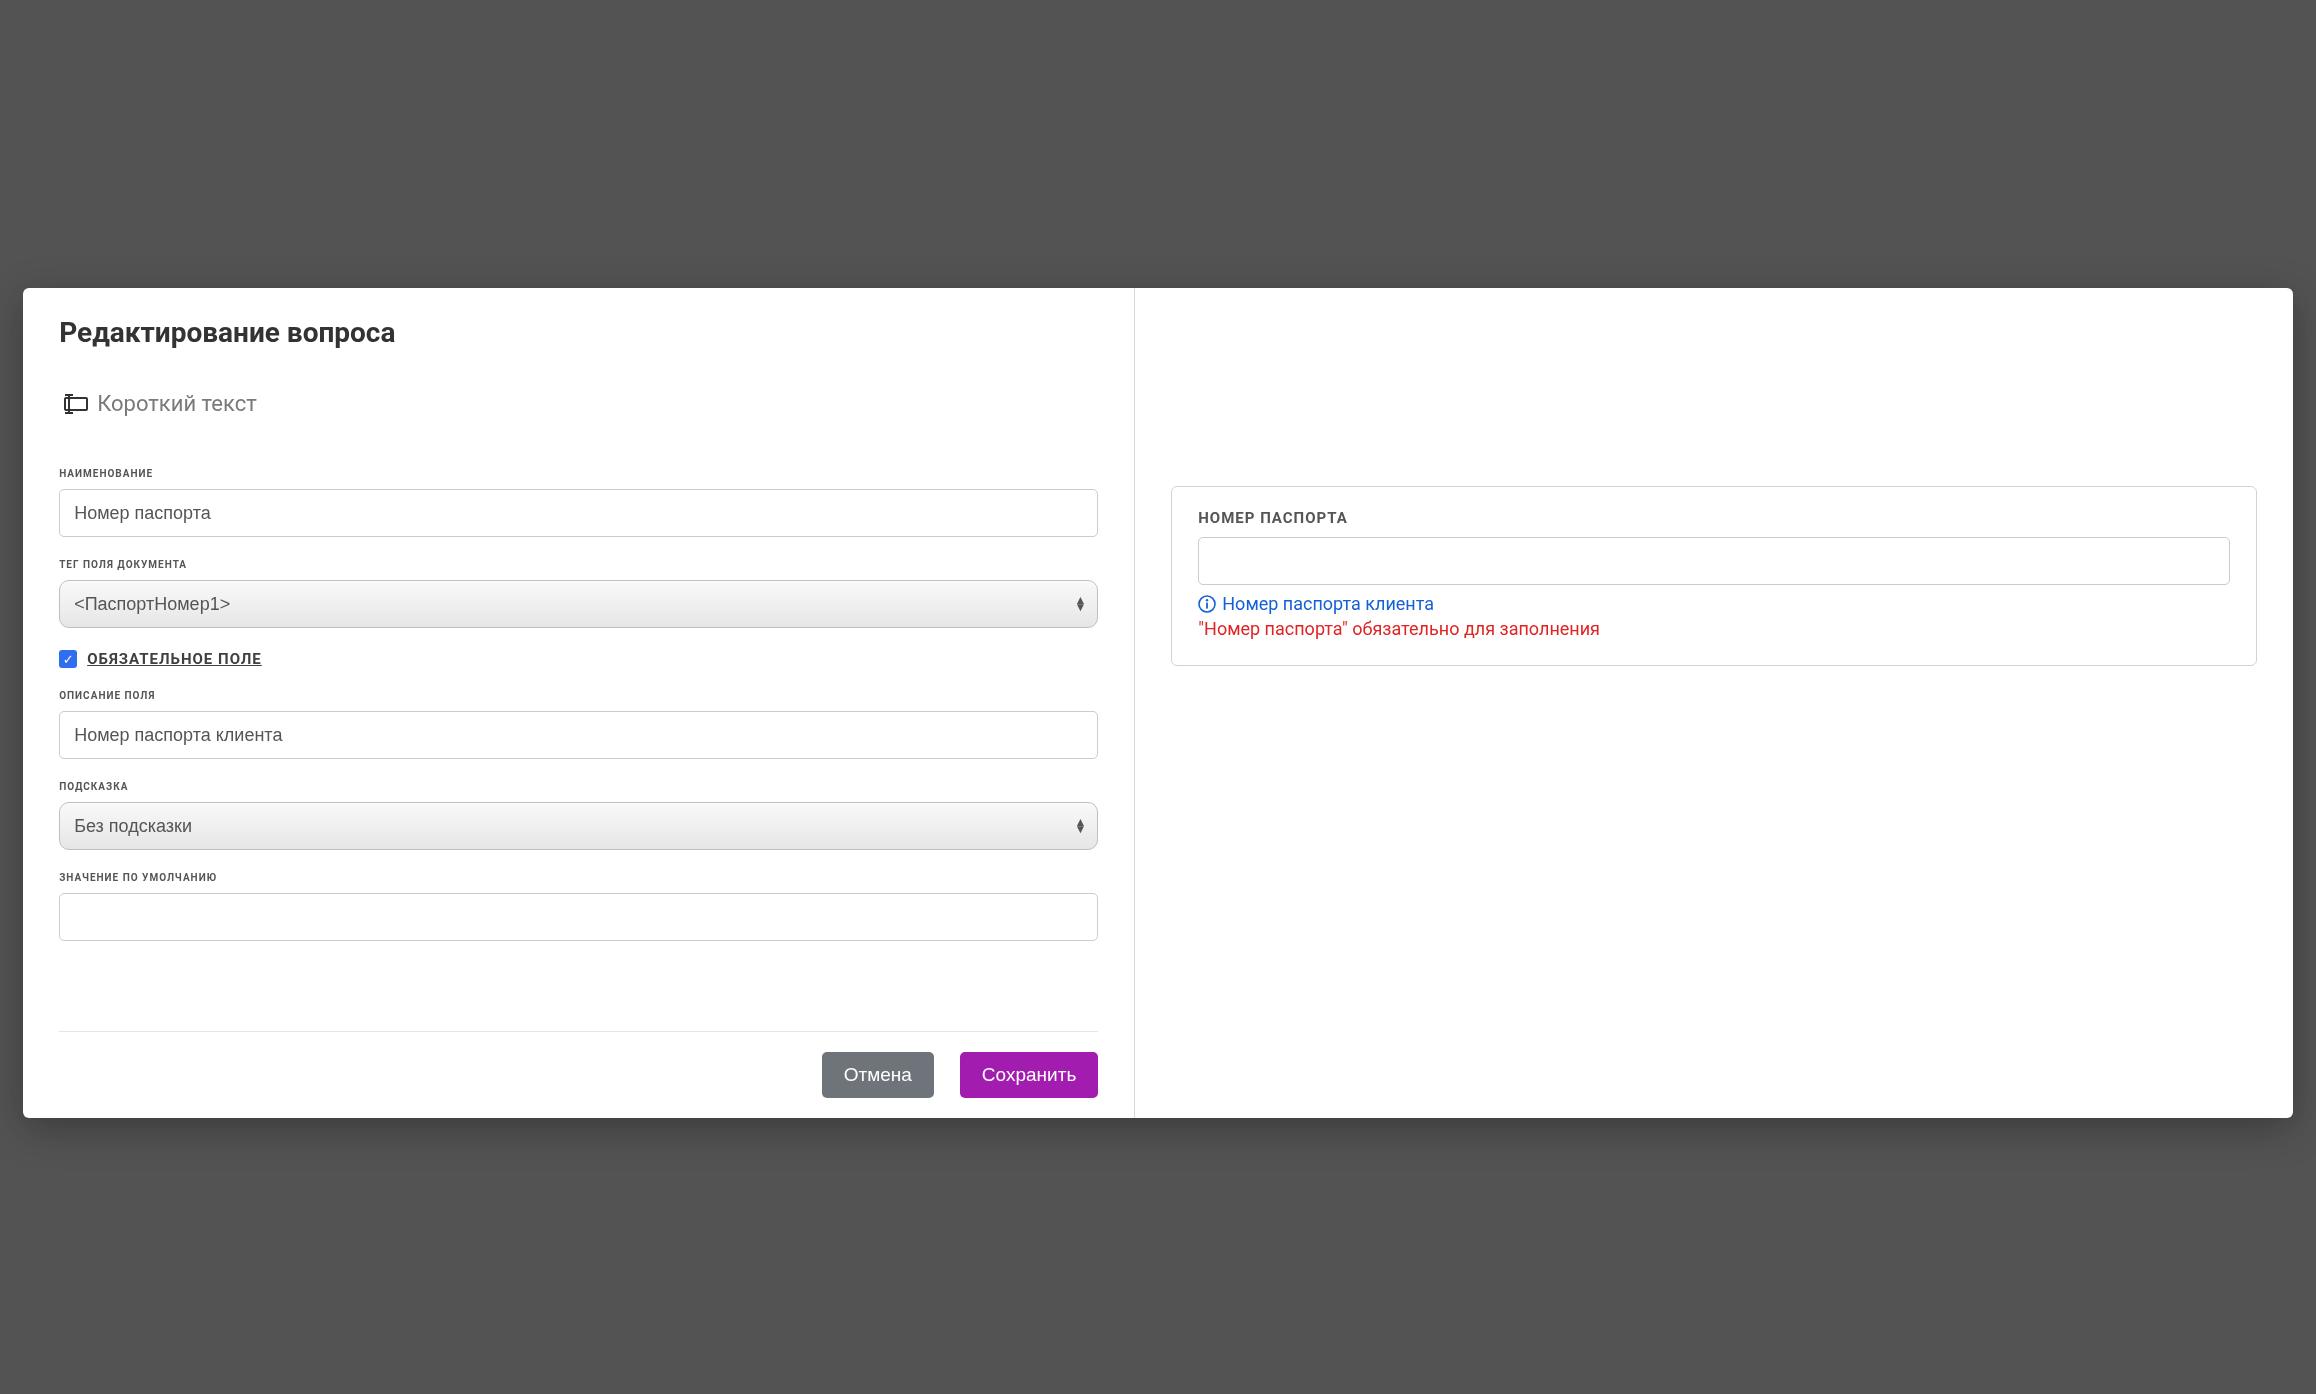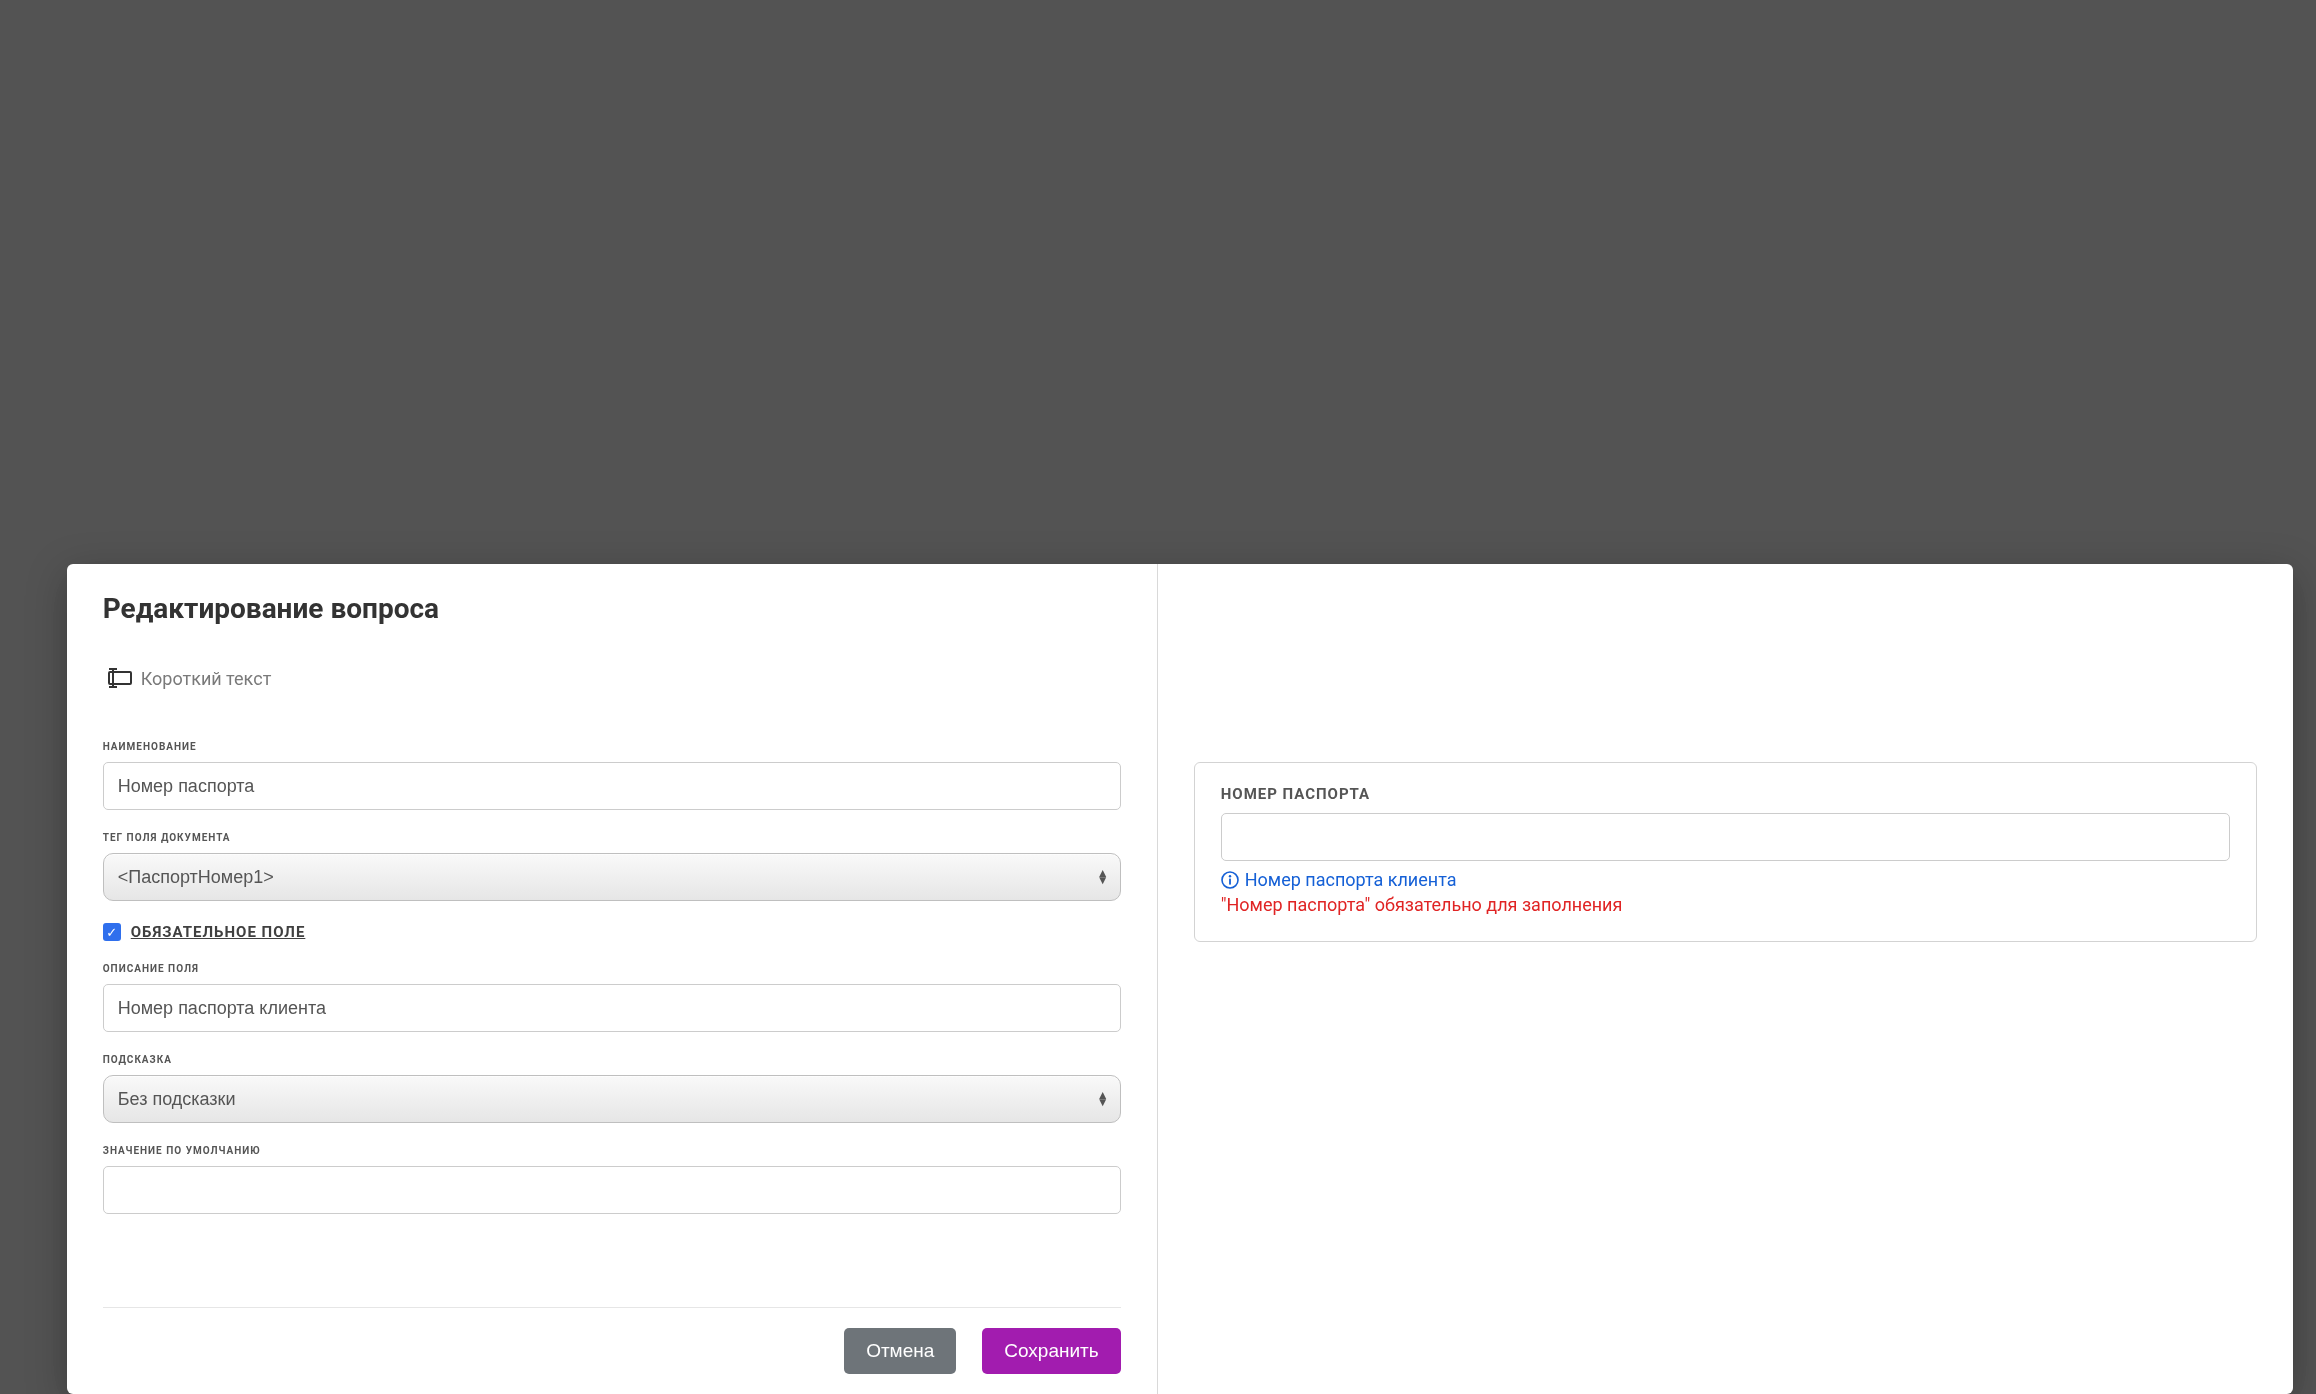--- a/index.html
+++ b/index.html
@@ -8,24 +8,23 @@
     font-family: -apple-system, BlinkMacSystemFont, "Segoe UI", Roboto, "Helvetica Neue", Arial, sans-serif;
     background: #6b6b6b;
     color: #333;
     font-size: 16px;
   }
   .modal-backdrop {
     position: fixed;
     inset: 0;
     background: rgba(40,40,40,0.35);
     display: flex;
-    align-items: flex-end;
+    align-items: center;
     justify-content: center;
     padding-top: 12px;
-    padding-left: 44px;
   }
   .modal {
     background: #fff;
     width: 98%;
     max-width: 2280px;
     border-radius: 6px;
     box-shadow: 0 10px 40px rgba(0,0,0,0.3);
     display: flex;
     min-height: 830px;
     overflow: hidden;
@@ -50,21 +49,21 @@
     margin-bottom: 42px;
   }
   .type-row {
     display: flex;
     align-items: center;
     gap: 8px;
     margin-bottom: 52px;
   }
   .type-icon svg { display: block; }
   .type-label {
-    font-size: 18px;
+    font-size: 22px;
     color: #7a7a7a;
   }
   .form-group { margin-bottom: 22px; }
   .form-label {
     display: block;
     font-size: 10px;
     font-weight: 700;
     letter-spacing: 1px;
     color: #555;
     text-transform: uppercase;

